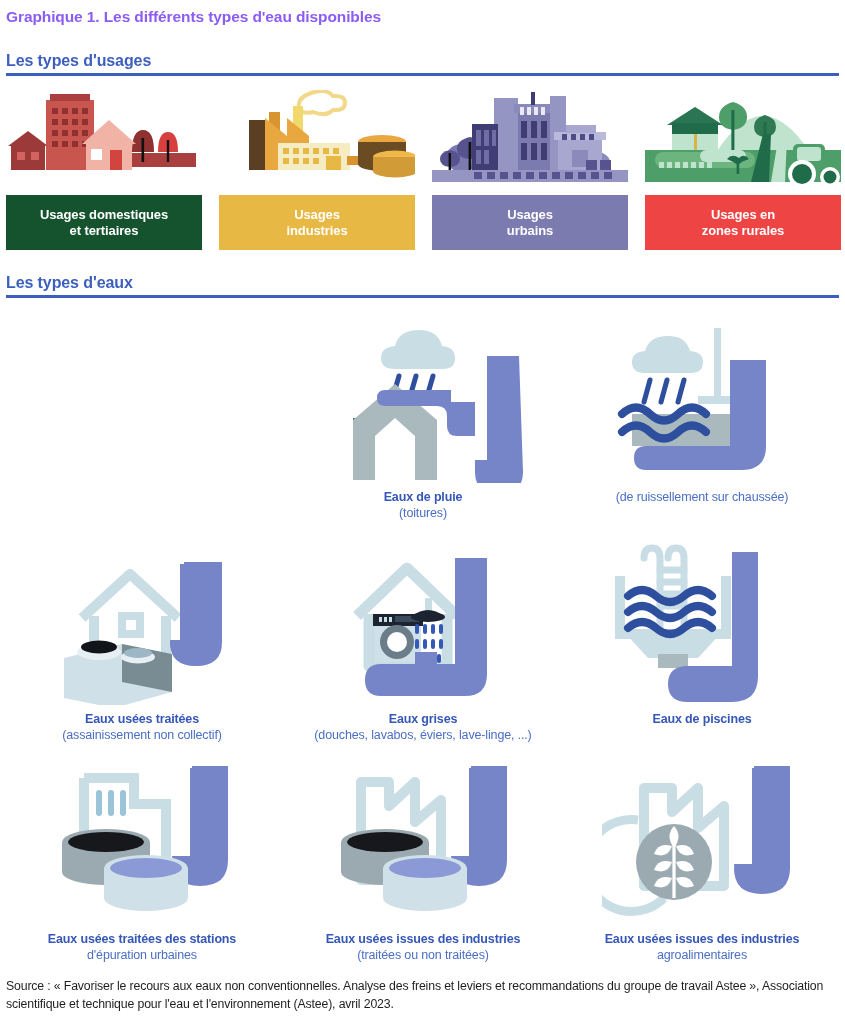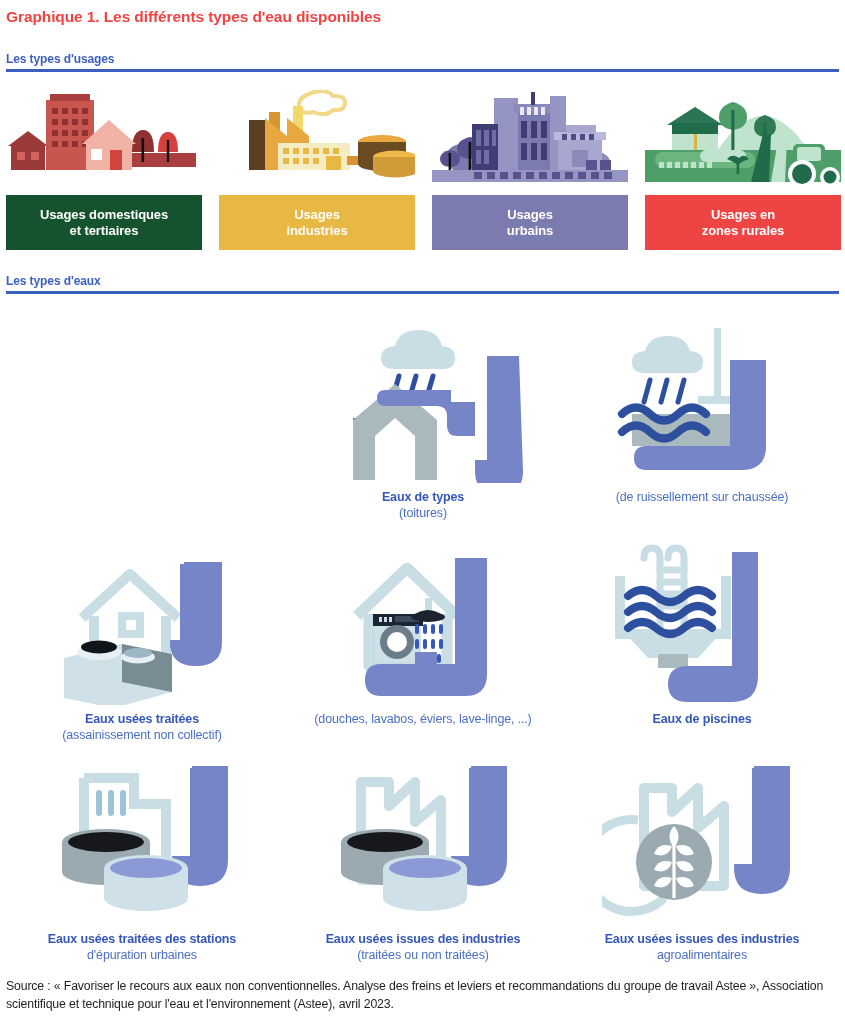--- a/index.html
+++ b/index.html
@@ -11,29 +11,29 @@
     color: #1b1b1b;
     overflow: hidden;
     position: relative;
   }
   .page { position: relative; width: 845px; height: 1024px; }
 
   
   .title {
     position: absolute; left: 6px; top: 8px;
     font-size: 15.5px; letter-spacing: -0.1px;
-    color: #ef4444; white-space: nowrap;
+    color: #8b5cf6; white-space: nowrap;
   }
   .title b { font-weight: 700; }
   .title span.rest { font-weight: 600; }
 
   
   .section-head { position: absolute; left: 6px; width: 833px; }
   .section-head .lbl {
-    font-size: 12px; font-weight: 700; color: #3c5fbf;
+    font-size: 16px; font-weight: 700; color: #3c5fbf;
     letter-spacing: -0.1px; display: block; margin-bottom: 3px;
   }
   .section-head .rule {
     display:block; height: 3px; background: #3c5fbf; width: 100%;
   }
   #sec-usages { top: 52px; }
   #sec-eaux   { top: 274px; }
 
   
   .cards { position: absolute; left: 0px; top: 90px; width: 845px; height: 160px; }
@@ -326,21 +326,21 @@
           </g>
           <rect x="30" y="100" width="26" height="62" fill="#5d7077"></rect>
           <path d="M30 102 L72 66 L114 102 L114 162 L92 162 L92 118 L52 118 L52 162 L30 162 z" fill="#a9b9bd"></path>
           <path d="M52 162 L52 118 L72 100 L92 118 L92 162 z" fill="#ffffff"></path>
           <path d="M124 62 L124 96 L152 96 L152 162 q0 20 22 20 q22 0 22-20 L196 34 L166 34 L166 148 L152 148" fill="none" stroke="#7684c8" stroke-width="0"></path>
           <path d="M141 84 L128 84 L128 72 L62 72 q-8 0-8 8 q0 8 8 8 l52 0 q10 0 10 10 l0 10 q0 10 10 10 l18 0 l0 36
                    q0 22 24 22 q24 0 24-22 L196 38 l-32 0 l0 104 l-12 0 l0 -58 z" fill="#7684c8"></path>
         </svg>
       </div>
       <div class="cap">
-        <span class="main">Eaux de types</span>
+        <span class="main">Eaux de pluie</span>
         <span class="sub">(toitures)</span>
       </div>
     </div>
 
     <div class="wcell r1 c3">
       <div class="icon">
         <svg viewBox="0 0 200 165" width="200" height="165">
           <path d="M66 18 q-19 0-23 15 q-13 1-13 11 q0 11 13 11 l46 0 q12 0 12-11 q0-10-13-11 q-4-15-22-15z" fill="#c9dde5"></path>
           <g stroke="#2d4f9e" stroke-width="5" stroke-linecap="round">
             <line x1="48" y1="62" x2="42" y2="84"></line>
@@ -418,20 +418,21 @@
             <rect x="108" y="99" width="4" height="10" rx="2"></rect>
               <rect x="116" y="99" width="4" height="10" rx="2"></rect>
             <rect x="96" y="114" width="4" height="9" rx="2"></rect>
               <rect x="106" y="114" width="4" height="9" rx="2"></rect>
             <rect x="114" y="114" width="4" height="9" rx="2"></rect>
           </g>
           <path d="M132 30 L132 124 l-18 0 l0 -12 l-22 0 l0 12 l-34 0 q-16 0-16 16 q0 16 16 16 l84 0 q22 0 22-22 L164 18 l-32 0 z" fill="#7684c8"></path>
         </svg>
       </div>
       <div class="cap">
+        <span class="main">Eaux grises</span>
         <span class="sub">(douches, lavabos, éviers, lave-linge, ...)</span>
       </div>
     </div>
 
     <div class="wcell r2 c3">
       <div class="icon">
         <svg viewBox="0 0 200 165" width="200" height="165">
           <g fill="none" stroke="#c9dde5" stroke-width="7" stroke-linecap="round">
             <path d="M42 18 q0-10 8-10 q8 0 8 10 L58 88"></path>
             <path d="M66 18 q0-10 8-10 q8 0 8 10 L82 88"></path>

